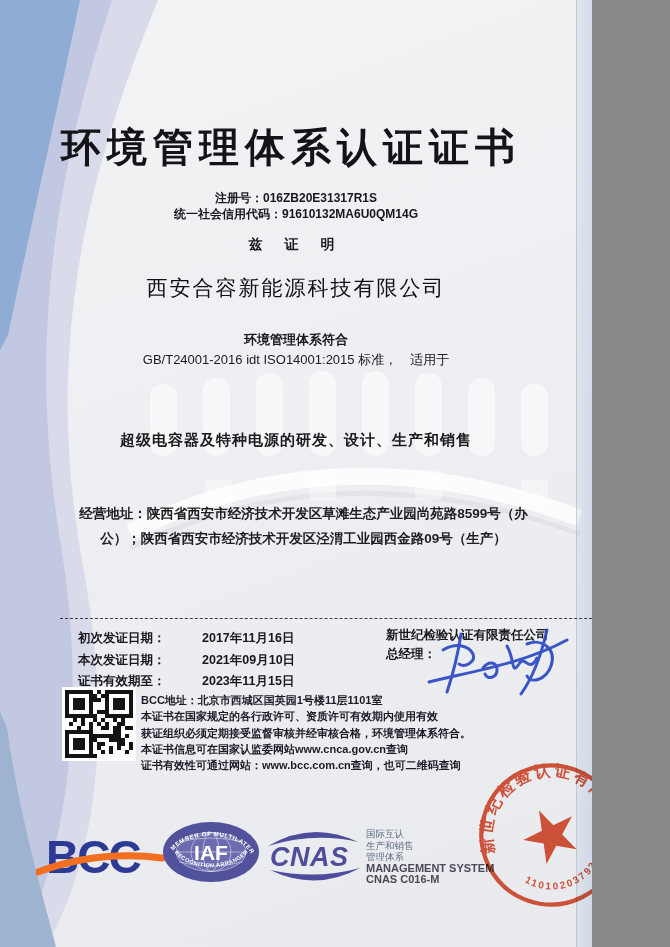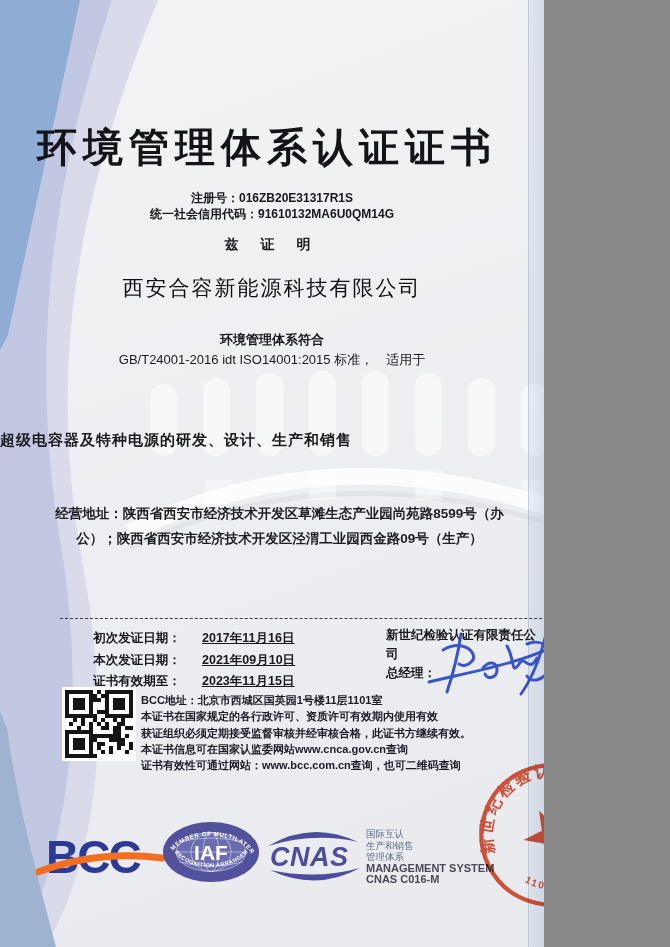--- a/index.html
+++ b/index.html
@@ -1,44 +1,44 @@
 <!DOCTYPE html>
 <html><head>
 <meta charset="utf-8">
 <style>
   html,body{margin:0;padding:0;background:#888;}
   .page{
-    position:relative;width:544px;height:947px;overflow:hidden;
+    position:relative;width:592px;height:947px;overflow:hidden;
     background:linear-gradient(160deg,#f2f3f5 0%,#edeef1 55%,#e9eaee 100%);
     font-family:"Liberation Sans","DejaVu Sans",sans-serif;color:#1b1b1f;
   }
   .abs{position:absolute;}
   svg{display:block;}
   
   .left-curves{left:0;top:0;}
   .right-edge{right:0;top:0;bottom:0;width:15px;
     background:linear-gradient(to right,rgba(110,130,165,.10),rgba(186,203,226,.55));
     border-left:1px solid rgba(100,120,150,.18);}
   .watermark{left:0;top:0;pointer-events:none;}
   
   .cert-title{left:0;right:10px;top:120px;text-align:center;
     font-family:"Liberation Serif","DejaVu Serif",serif;
     font-size:40px;font-weight:bold;letter-spacing:6px;color:#141418;}
   .reg-block{left:0;right:0;top:190px;text-align:center;font-size:12px;font-weight:bold;line-height:16px;color:#17171c;}
   .certify-line{left:0;right:0;top:236px;text-align:center;font-size:14px;font-weight:bold;letter-spacing:9px;}
   .company-name{left:0;right:0;top:274px;text-align:center;font-size:21px;font-weight:500;letter-spacing:2px;color:#101014;}
   .system-line{left:0;right:0;top:331px;text-align:center;font-size:13px;font-weight:bold;}
   .standard-line{left:0;right:0;top:351px;text-align:center;font-size:13px;font-weight:500;}
-  .scope-line{left:0;right:0;top:431px;font-size:15px;font-weight:bold;letter-spacing:1px;}
+  .scope-line{left:0;right:0;top:431px;text-align:center;font-size:15px;font-weight:bold;letter-spacing:1px;}
   .address-block{left:55px;right:40px;top:502px;text-align:center;font-size:13.5px;font-weight:bold;line-height:24.5px;color:#1d1d22;}
   .divider{left:60px;width:582px;top:618px;border-top:1.6px dashed #3c3c40;height:0;}
   .dates-block{left:78px;top:628px;font-size:12.5px;font-weight:bold;line-height:21.5px;color:#17171c;}
   .date-row{display:flex;}
-  .date-row .lbl{width:118px;text-align:center;}
-  .date-row .val{padding-left:6px;text-decoration:underline;}
+  .date-row .lbl{width:118px;text-align:left;}
+  .date-row .val{padding-left:6px;}
   .issuer-block{left:386px;top:626px;font-size:12.5px;font-weight:bold;line-height:19px;color:#17171c;}
   .signature{left:415px;top:620px;}
   
   .qr{left:65px;top:690px;width:68px;height:68px;background:#fdfdfd;box-shadow:0 0 0 3px #fdfdfd;}
   .qr .qr-noise{position:absolute;left:0;top:0;width:68px;height:68px;}
   .qr .qr-noise i{position:absolute;width:4px;height:4px;background:#141414;}
   .finder{position:absolute;width:20px;height:20px;border:4px solid #141414;background:#fff;}
   .finder::after{content:"";position:absolute;left:4px;top:4px;width:12px;height:12px;background:#141414;}
   .f-tl{left:0;top:0;} .f-tr{right:0;top:0;} .f-bl{left:0;bottom:0;}
   .footer-info{left:141px;top:692px;width:368px;font-size:11px;font-weight:bold;line-height:16.3px;color:#1c1c26;}
@@ -265,21 +265,21 @@
         <i style="left:28px;top:64px"></i>
       </div>
     <div class="finder f-tl"></div>
     <div class="finder f-tr"></div>
     <div class="finder f-bl"></div>
   </div>
 
   <div class="abs footer-info">
     <div>BCC地址：北京市西城区国英园1号楼11层1101室</div>
     <div>本证书在国家规定的各行政许可、资质许可有效期内使用有效</div>
-    <div>获证组织必须定期接受监督审核并经审核合格，此证书方继续有效。</div>
+    <div>获证组织必须定期接受监督审核并经审核合格，环境管理体系符合。</div>
     <div>本证书信息可在国家认监委网站www.cnca.gov.cn查询</div>
     <div>证书有效性可通过网站：www.bcc.com.cn查询，也可二维码查询</div>
   </div>
 
   <div class="abs bcc-logo">
     <div class="bcc-text">BCC</div>
     <svg class="bcc-swoosh" width="130" height="62" viewBox="0 0 130 62">
       <path d="M2,44 Q62,22 126,30" fill="none" stroke="#f26f21" stroke-width="7" stroke-linecap="round"></path>
     </svg>
   </div>

